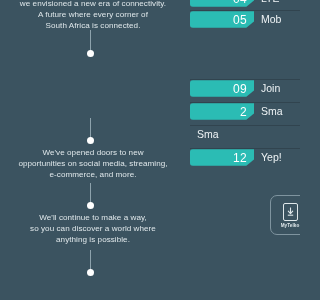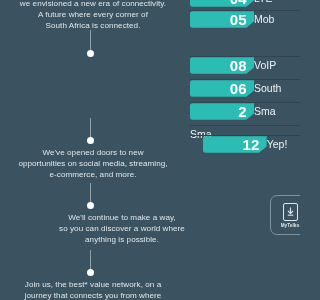--- a/index.html
+++ b/index.html
@@ -95,29 +95,30 @@
     align-items: center;
     justify-content: flex-end;
     box-sizing: border-box;
     padding-right: 7px;
     flex: none;
     -webkit-clip-path: polygon(0 0, 100% 0, 100% 62%, 88% 100%, 0 100%);
     clip-path: polygon(0 0, 100% 0, 100% 62%, 88% 100%, 0 100%);
   }
   .pill-num {
     color: #ffffff;
-    font-size: 15px;
-    font-weight: bold;
+    font-size: 12px;
+    font-weight: normal;
     letter-spacing: 0.3px;
     line-height: 1;
   }
   .row-label {
     color: #eef3f5;
     font-size: 10.5px;
     line-height: 1;
+    margin-left: 7px;
     white-space: nowrap;
     overflow: hidden;
   }
 
   
   .app-badge {
     position: absolute;
     left: 270px;
     top: 195px;
     width: 40px;
@@ -169,32 +170,28 @@
     <div class="tl-dot" style="top:137px;"></div>
 
     <div class="tl-block" style="top:147px;">
       <div class="tl-text">We've opened doors to new
 opportunities on social media, streaming,
 e-commerce, and more.</div>
     </div>
     <div class="tl-connector" style="top:183px; height:22px;"></div>
     <div class="tl-dot" style="top:202px;"></div>
 
-    <div class="tl-block" style="top:212px;margin-left:29px;">
+    <div class="tl-block" style="top:212px;">
       <div class="tl-text">We'll continue to make a way,
 so you can discover a world where
 anything is possible.</div>
     </div>
     <div class="tl-connector" style="top:250px; height:22px;"></div>
     <div class="tl-dot" style="top:269px;"></div>
 
-    <div class="tl-block" style="top:279px;">
-      <div class="tl-text">Join us, the best* value network, on a
-journey that connects you from where</div>
-    </div>
   </div>
 
   <div class="list">
 
     <div class="row" style="top:-11px;">
 
       <div class="pill">
         <span class="pill-num">04</span>
       </div>
       <span class="row-label">LTE</span>
@@ -202,50 +199,43 @@
 
     <div class="row" style="top:10px;">
       <div class="divider"></div>
       <div class="pill">
         <span class="pill-num">05</span>
       </div>
       <span class="row-label">Mob</span>
     </div>
 
 
-    <div class="row" style="top:56px;">
-      <div class="divider"></div>
-      <div class="pill">
-        <span class="pill-num">08</span>
-      </div>
-      <span class="row-label">VoIP</span>
-    </div>
 
     <div class="row" style="top:79px;">
       <div class="divider"></div>
       <div class="pill">
-        <span class="pill-num">06</span>
-      </div>
-      <span class="row-label">South</span>
+        <span class="pill-num">09</span>
+      </div>
+      <span class="row-label">Join</span>
     </div>
 
     <div class="row" style="top:102px;">
       <div class="divider"></div>
       <div class="pill">
         <span class="pill-num">2</span>
       </div>
       <span class="row-label">Sma</span>
     </div>
 
     <div class="row" style="top:125px;">
       <div class="divider"></div>
       <span class="row-label">Sma</span>
     </div>
 
-    <div class="row" style="top:135px;justify-content:center;">
+    <div class="row" style="top:148px;">
       <div class="divider"></div>
       <div class="pill">
         <span class="pill-num">12</span>
       </div>
       <span class="row-label">Yep!</span>
     </div>
 
     <div class="divider" style="position:absolute; top:167px; left:0;"></div>
   </div>
 

